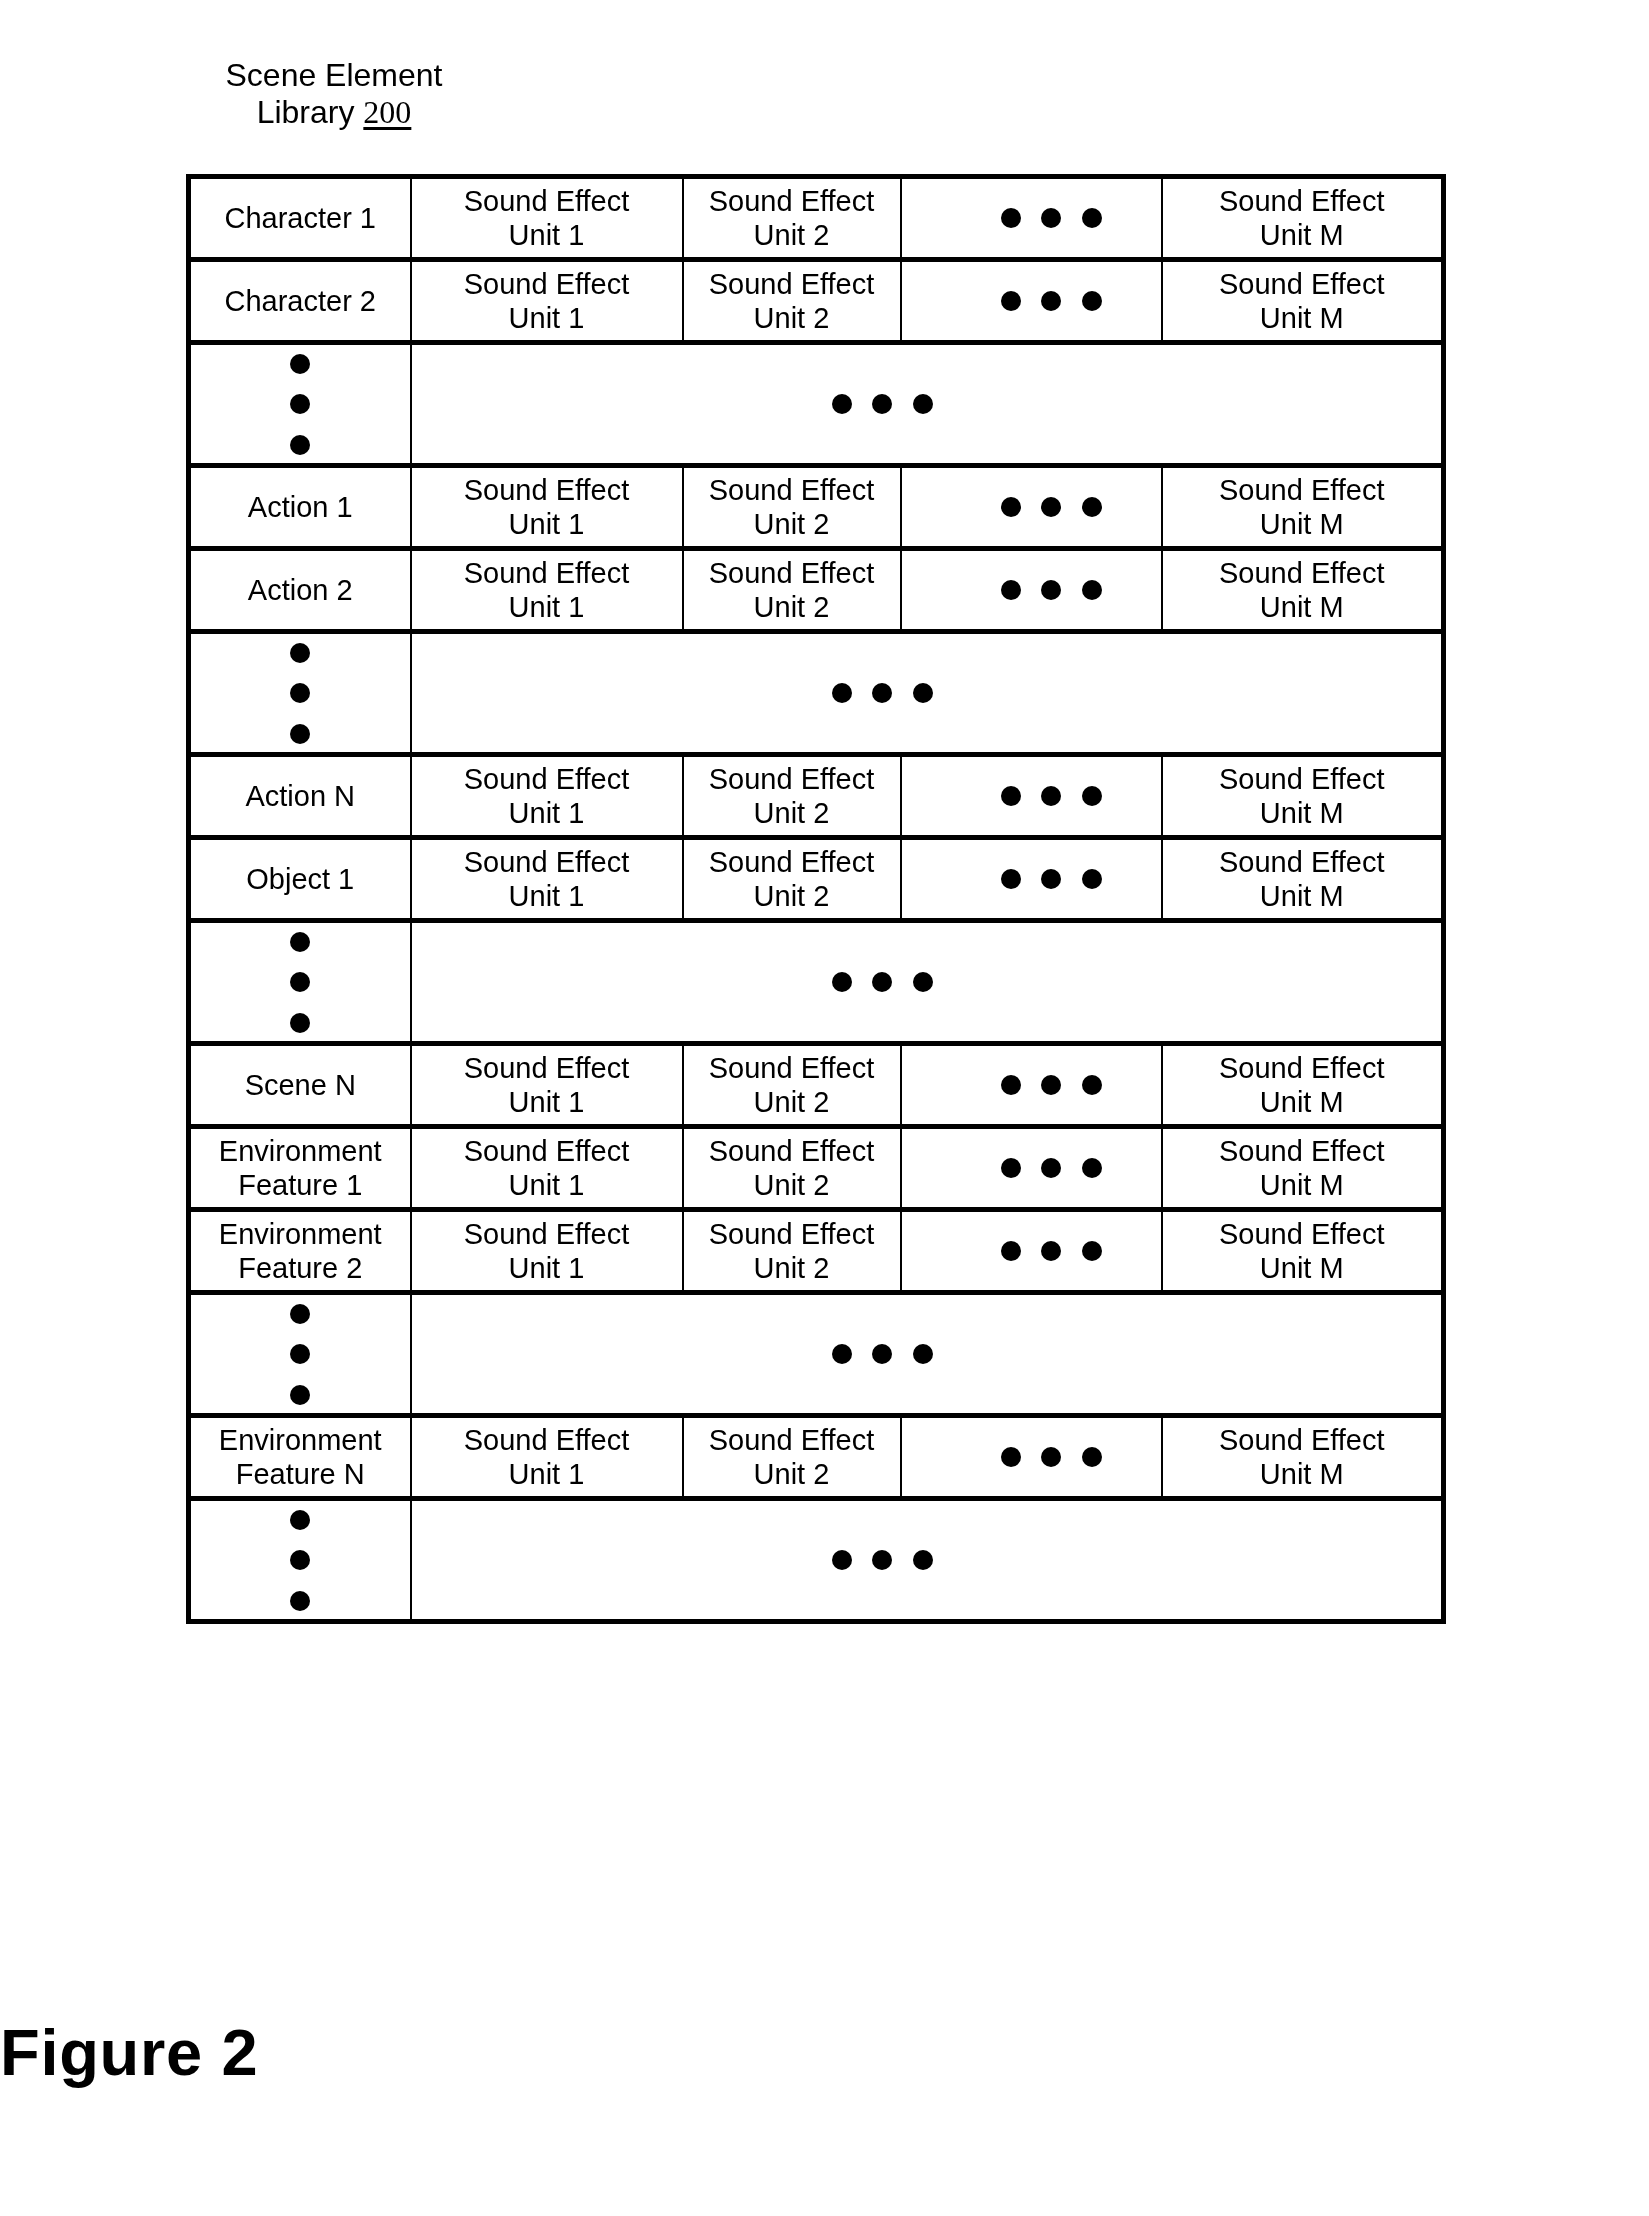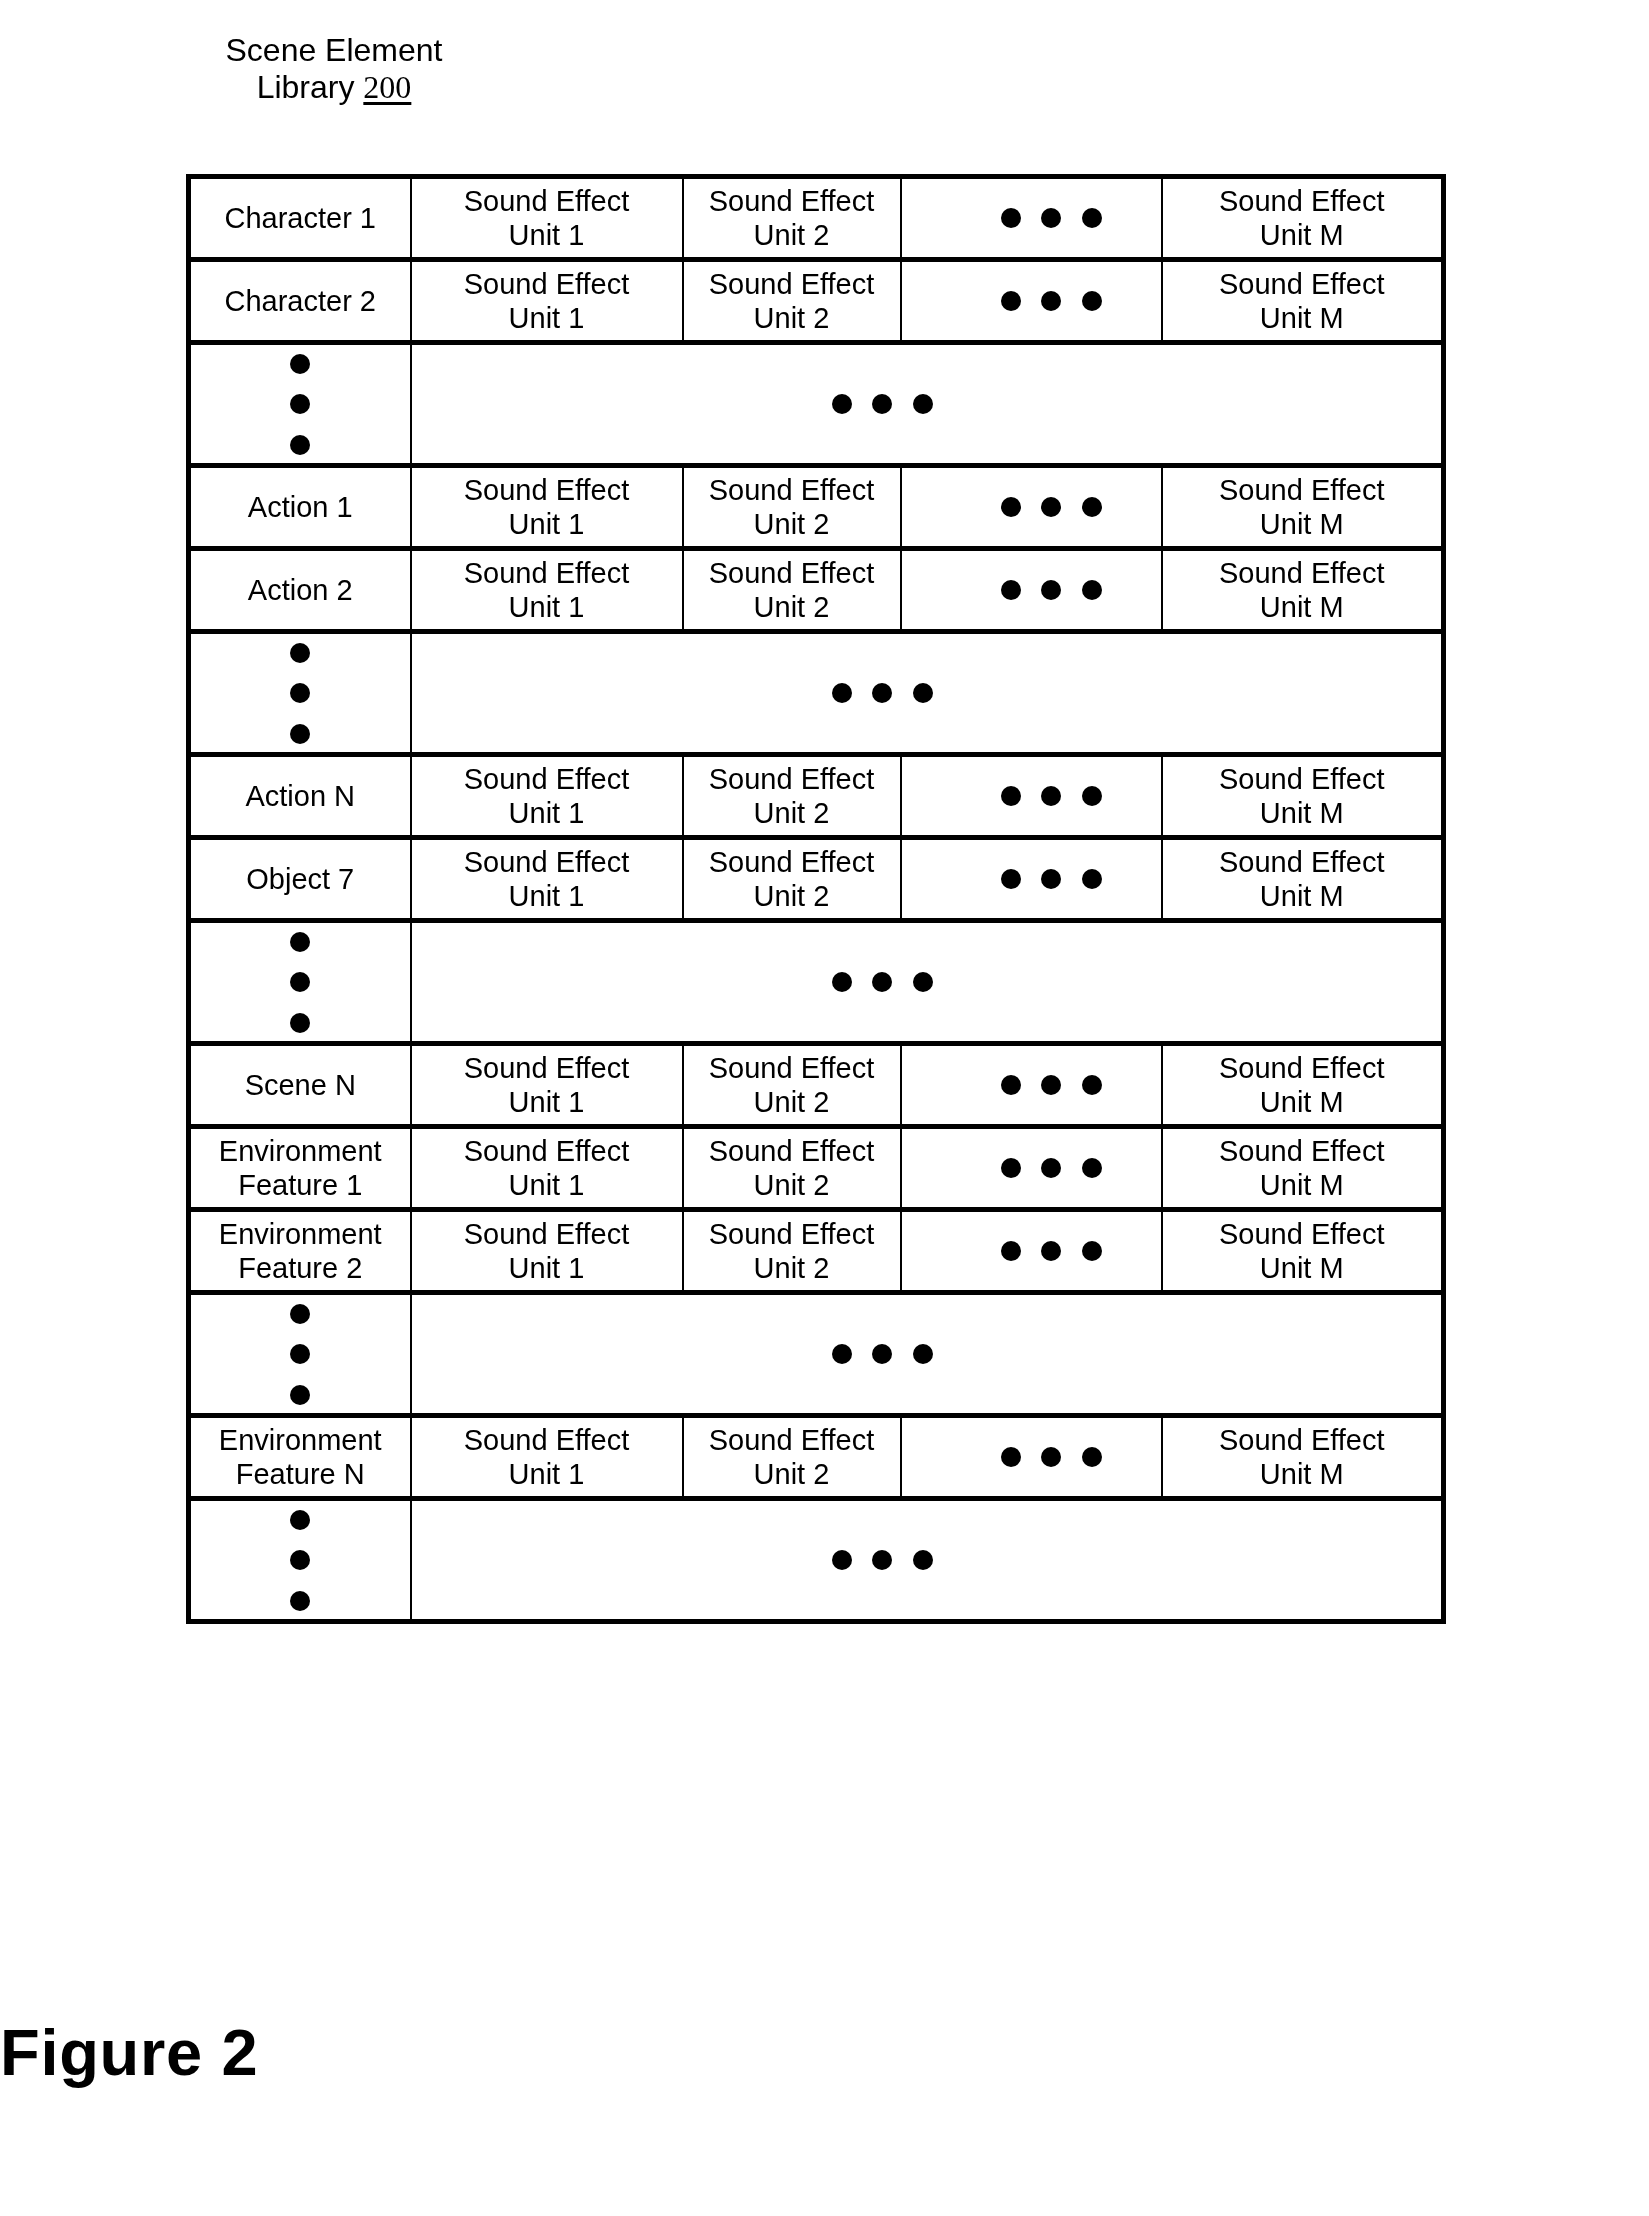--- a/index.html
+++ b/index.html
@@ -13,21 +13,21 @@
     font-family: "Liberation Sans", sans-serif;
     color: #000000;
     position: relative;
     overflow: hidden;
   }
 
   
   #figure-title {
     position: absolute;
     left: 186px;
-    top: 32px;
+    top: 57px;
     width: 296px;
     text-align: center;
     font-size: 32px;
     line-height: 1.15;
     color: #000;
   }
   #figure-title .title-line-1 { display: block; }
   #figure-title .title-line-2 { display: block; }
   #figure-title .ref-num {
     text-decoration: underline;
@@ -289,21 +289,21 @@
             <span class="dot"></span>
           </span>
         </td>
         <td>
           <span class="cell-text">Sound Effect
 Unit M</span>
         </td>
       </tr>
       <tr class="data-row">
         <td>
-          <span class="cell-text">Object 7</span>
+          <span class="cell-text">Object 1</span>
         </td>
         <td>
           <span class="cell-text">Sound Effect
 Unit 1</span>
         </td>
         <td>
           <span class="cell-text">Sound Effect
 Unit 2</span>
         </td>
         <td class="dots-cell">

